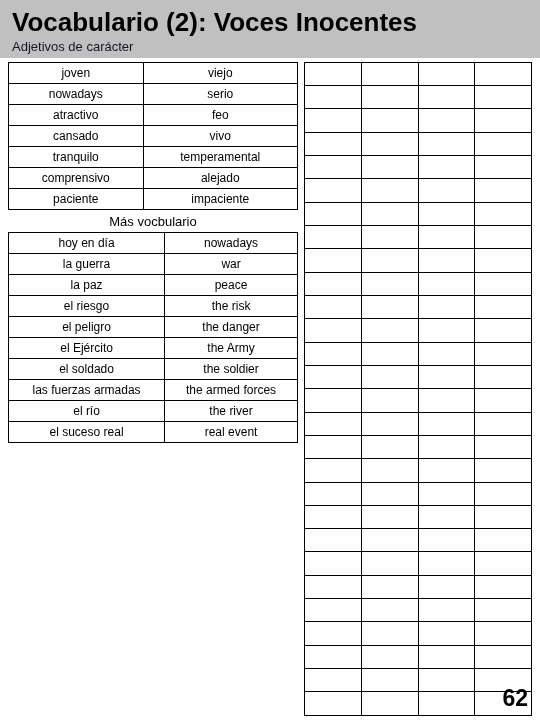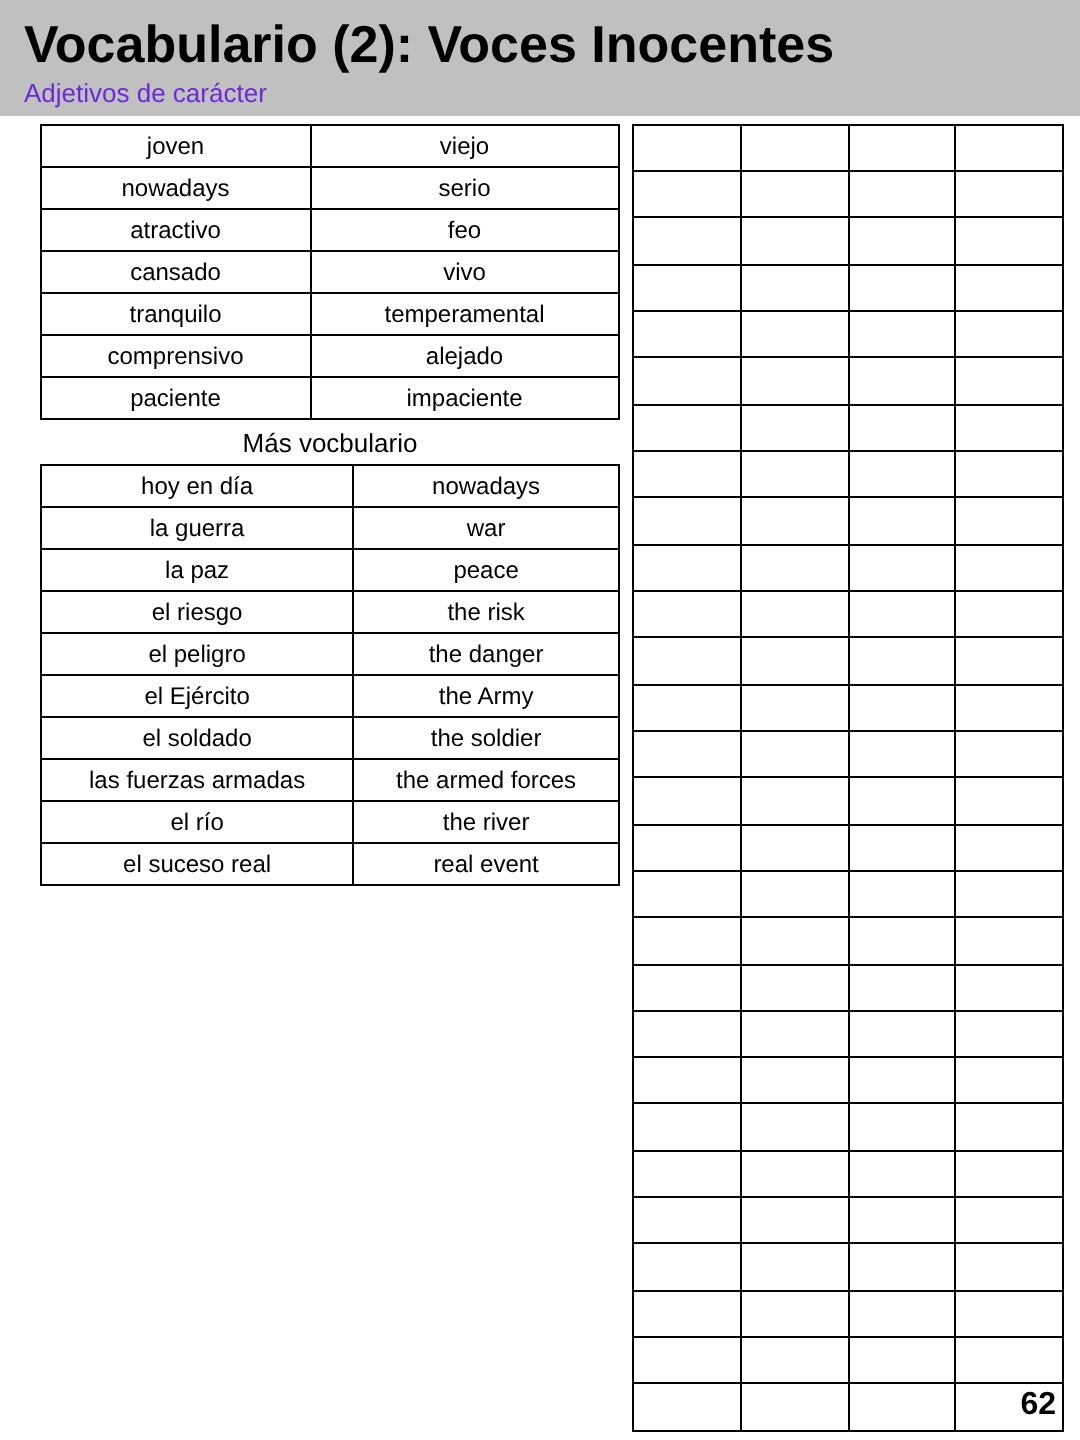--- a/index.html
+++ b/index.html
@@ -27,28 +27,28 @@
 
     .header-title {
       font-size: 26px;
       font-weight: bold;
       line-height: 1.1;
       color: #000;
     }
 
     .header-subtitle {
       font-size: 13px;
-      color: #6d28d9;
+      color: #0f172a;
       margin-top: 2px;
     }
 
     .main-content {
       display: flex;
       flex: 1;
-      padding: 4px 8px 4px 20px;
+      padding: 4px 8px 4px 8px;
       gap: 6px;
     }
 
     .left-section {
       width: 290px;
       flex-shrink: 0;
     }
 
     .vocab-table {
       width: 100%;
@@ -87,21 +87,21 @@
     .grid-table td {
       border: 1px solid #000;
       width: 60px;
       height: 22px;
     }
 
     .page-number {
       position: absolute;
       bottom: 8px;
       right: 12px;
-      font-size: 16px;
+      font-size: 23px;
       font-weight: bold;
       color: #000;
     }
 
     .page-wrapper {
       position: relative;
       width: 540px;
       height: 720px;
     }
   </style>

